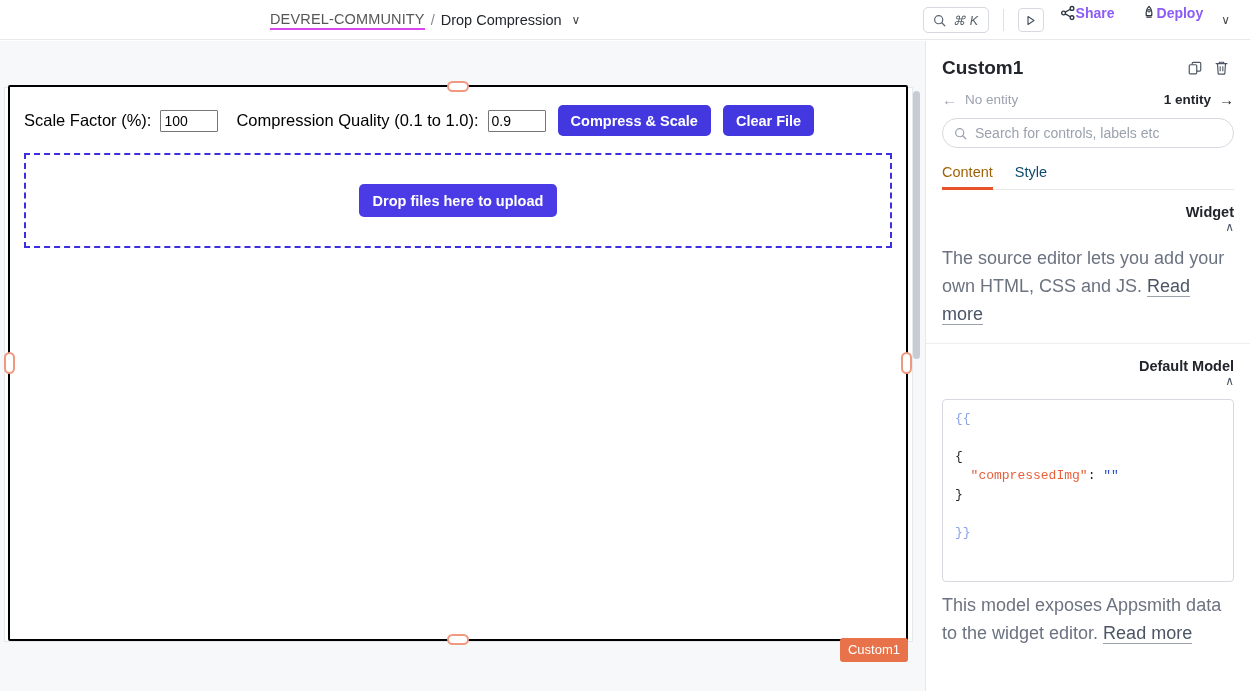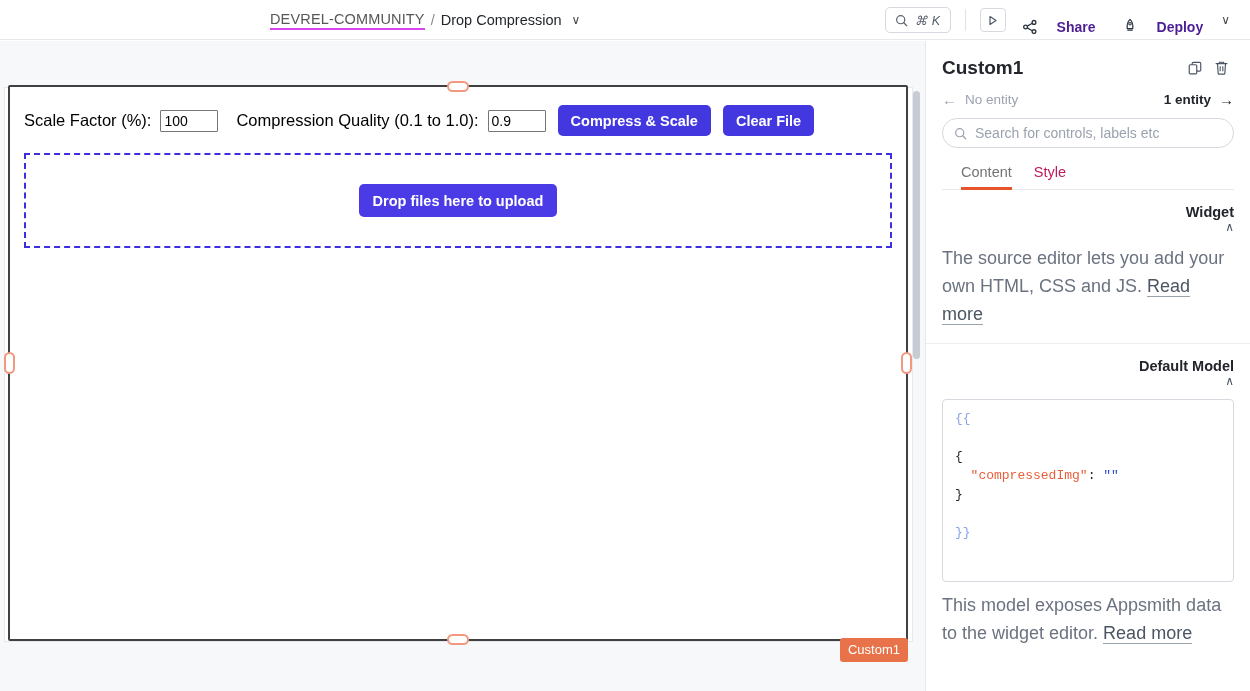--- a/index.html
+++ b/index.html
@@ -48,44 +48,44 @@
   }
   .search-pill .kbd { font-style: italic; font-size: 12.5px; color: #57606a; letter-spacing:.5px;}
   .vdiv { width: 1px; height: 22px; background: #e0e1e6; margin: 0 14px; }
   .play-btn {
     width: 26px; height: 24px;
     border: 1px solid #d7d9e0; border-radius: 4px;
     display: flex; align-items: center; justify-content: center;
     color: #4b5563;
   }
   .tb-item {
-    display: flex; align-items: flex-end; gap: 19px;
+    display: flex; align-items: flex-start; gap: 0;
     height: 30px; padding: 0 10px; margin-left: 6px;
-    font-size: 14px; font-weight: bold; color: #4c1d95;
+    font-size: 14px; font-weight: bold; color: #8b5cf6;
   }
   .deploy-caret { color: #4b4848; font-size: 12px; margin-left: 2px; padding: 0 6px;}
 
   
   .canvas-area {
     position: absolute; top: 41px; left: 0;
     width: 925px; height: 650px;
     background: #f7f8fa;
   }
   .page-sheet {
     position: absolute; top: 47px; left: 5px;
     width: 907px; height: 553px;
     background: #ffffff;
     box-shadow: 0 0 0 1px #e7e8ec;
   }
 
   
   .widget-sel {
     position: absolute; top: 44px; left: 8px;
     width: 900px; height: 556px;
-    border: 2px solid #404040;
+    border: 2px solid #000000;
     border-radius: 2px;
     background: #ffffff;
   }
   .handle {
     position: absolute;
     background: #ffffff;
     border: 2px solid #f0997f;
     border-radius: 6px;
   }
   .handle.h-top { width: 22px; height: 11px; left: 50%; margin-left: -11px; top: -6px; }
@@ -199,25 +199,25 @@
     padding: 0 11px;
     color: #9aa2ae; font-size: 14px;
   }
   .tabs {
     display: flex; gap: 22px;
     margin: 16px 16px 0 16px;
     border-bottom: 1px solid #e8e8ea;
     position: relative;
   }
   .tab {
-    font-size: 14.5px; color: #be185d;
+    font-size: 14.5px; color: #0c4a6e;
     padding-bottom: 9px; cursor: pointer;
     position: relative;
   }
-  .tab.active { color: #737373; margin-left: 19px; }
+  .tab.active { color: #a16207; }
   .tab.active::after {
     content: ""; position: absolute;
     left: 0; right: 0; bottom: -1px; height: 3px;
     background: #e8542a;
   }
   .section {
     padding: 14px 16px 14px 16px;
     border-bottom: 1px solid #eceef1;
   }
   .sec-head {

